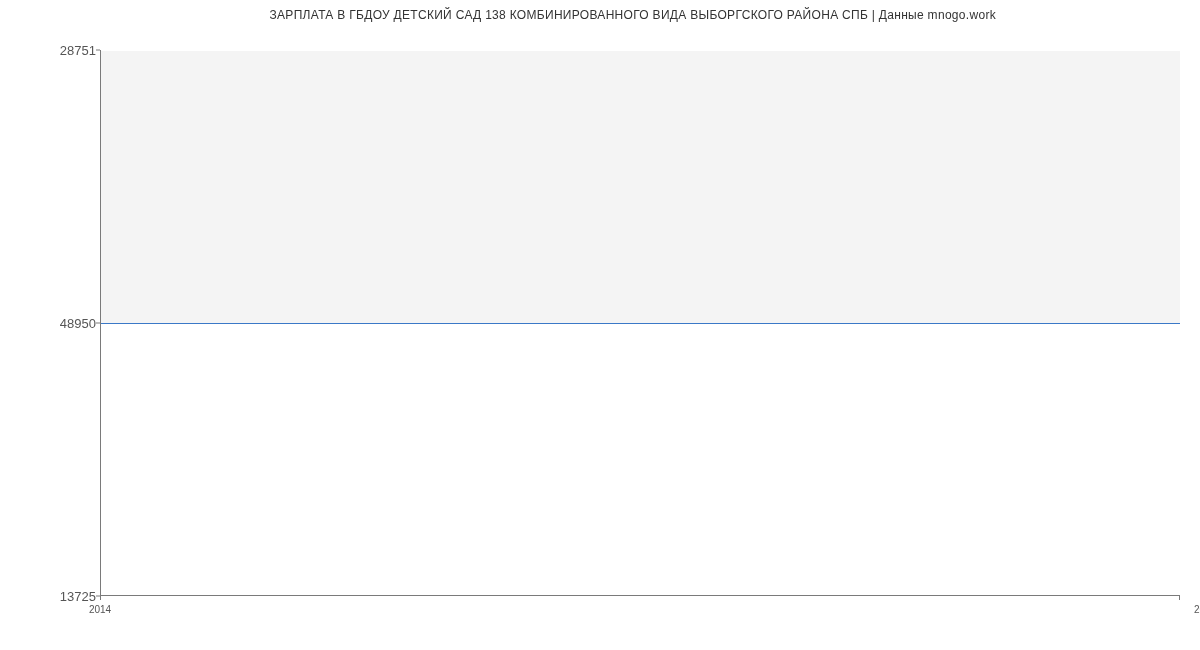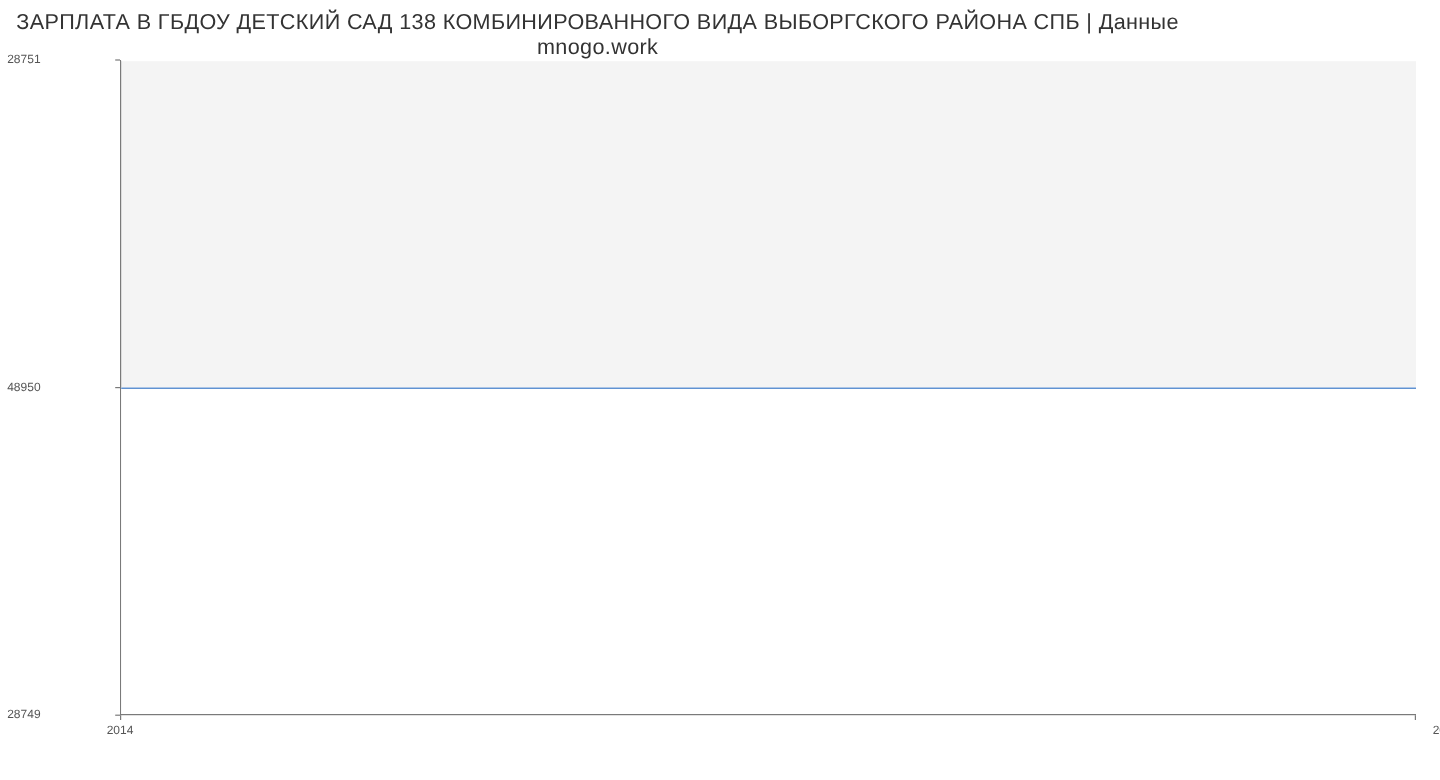--- a/index.html
+++ b/index.html
@@ -10,22 +10,22 @@
     background: #ffffff;
     font-family: Verdana, Geneva, sans-serif;
     position: relative;
     overflow: hidden;
   }
   .title {
     position: absolute;
     top: 8px;
     left: 0;
     width: 996px;
-    text-align: center;
-    font-size: 18px;
+    text-align: right;
+    font-size: 12px;
     color: #333;
     letter-spacing: 0.3px;
   }
   .plot {
     position: absolute;
     left: 100px;
     top: 50px;
     width: 1080px;
     height: 546px;
     background: #f4f4f4;
@@ -56,22 +56,22 @@
     position: absolute;
     left: 0; right: 0;
     top: 50%;
     bottom: 0;
     background: #ffffff;
   }
   .tick-y {
     position: absolute;
     right: 1104px;
     width: 90px;
-    text-align: left;
-    font-size: 10px;
+    text-align: right;
+    font-size: 13px;
     color: #555;
     transform: translateY(-50%);
   }
   .tick-x {
     position: absolute;
     top: 604px;
     font-size: 10px;
     color: #555;
     transform: translateX(-50%);
   }
@@ -102,19 +102,19 @@
   <div class="grid-mid"></div>
   <div class="series-line"></div>
 </div>
 
 <div class="tick-mark-y" style="top:50px"></div>
 <div class="tick-mark-y" style="top:323px"></div>
 <div class="tick-mark-y" style="top:596px"></div>
 
 <div class="tick-y" style="top:50px">28751</div>
 <div class="tick-y" style="top:323px">48950</div>
-<div class="tick-y" style="top:596px">28749</div>
+<div class="tick-y" style="top:596px">13725</div>
 
 <div class="tick-mark-x" style="left:100px"></div>
 <div class="tick-mark-x" style="left:1179px"></div>
 
 <div class="tick-x" style="left:100px">2014</div>
 <div class="tick-x" style="left:1205px">2023</div>
 
 </body></html>

